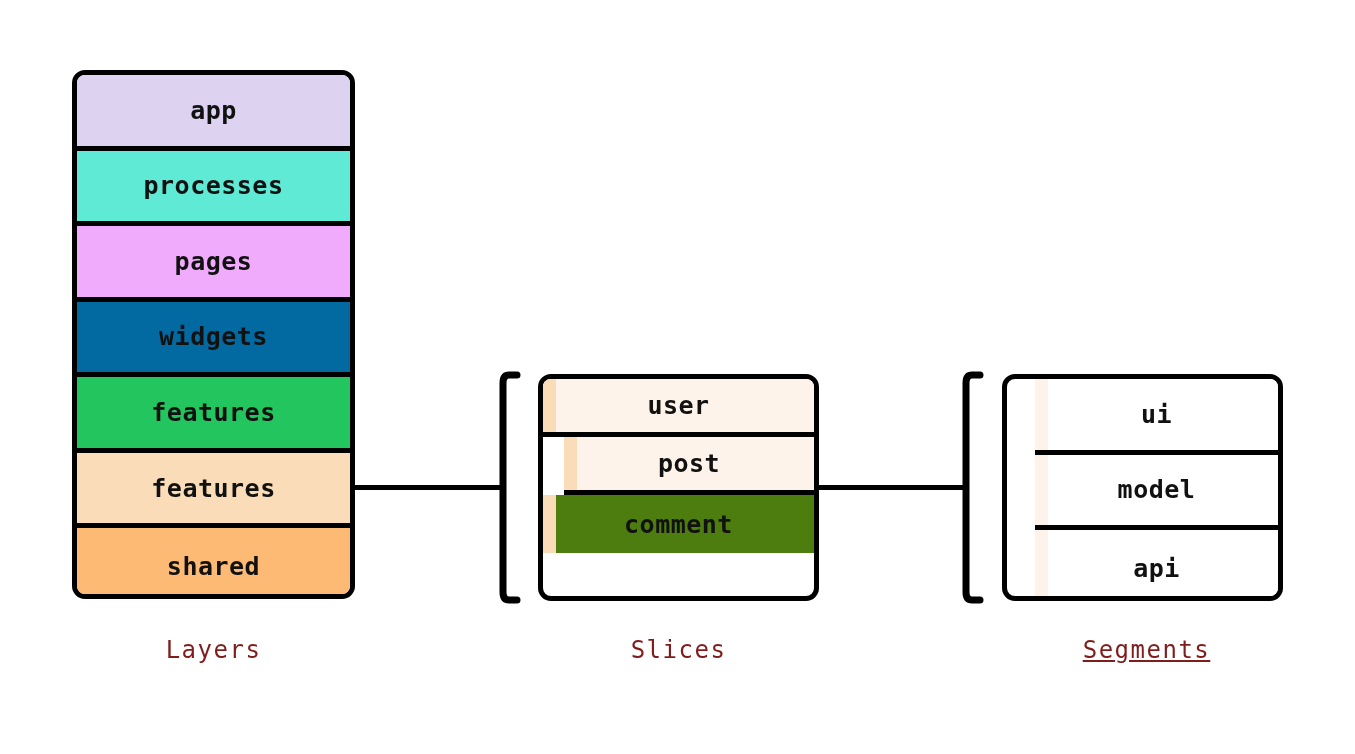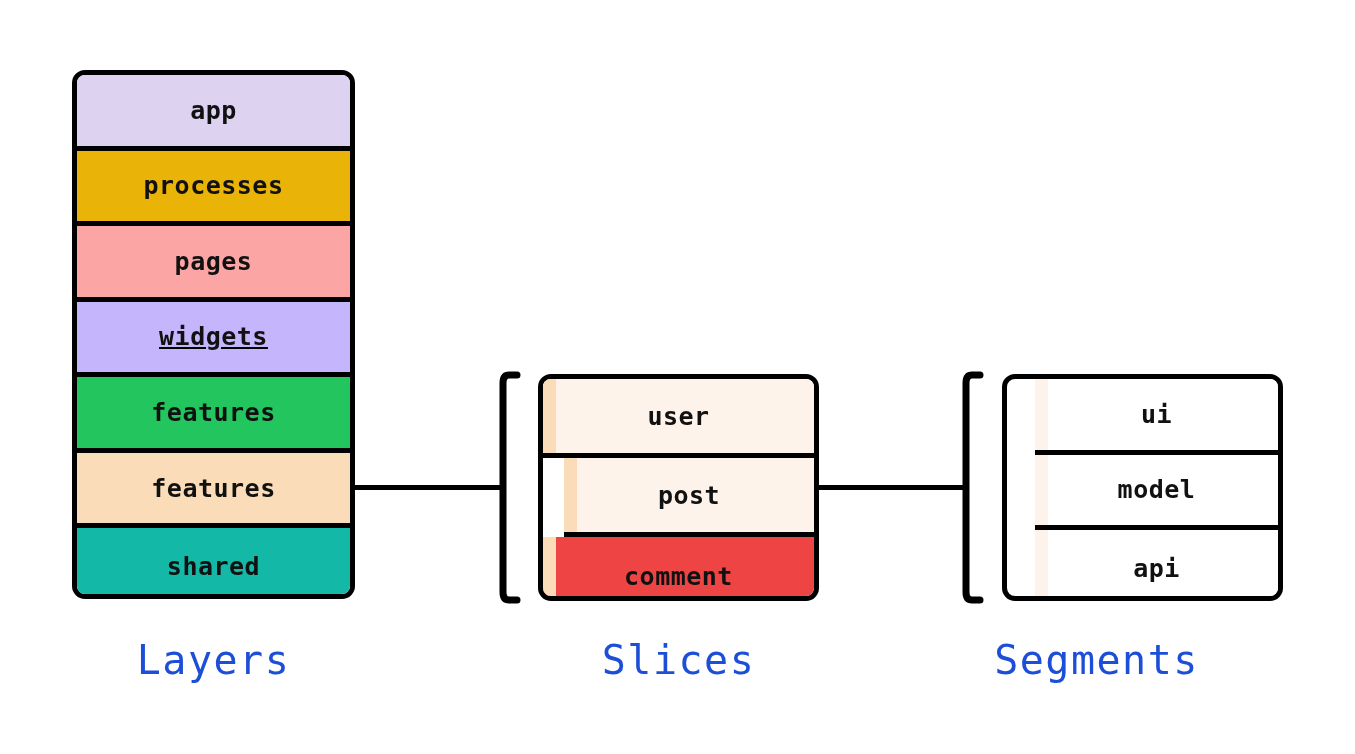--- a/index.html
+++ b/index.html
@@ -77,21 +77,21 @@
   }
 
   
   #slices-stack {
     left: 538px;
     top: 374px;
     width: 281px;
     height: 227px;
   }
   #slices-stack .row {
-    height: 79px;
+    height: 58px;
   }
 
   
   #segments-stack {
     left: 1002px;
     top: 374px;
     width: 281px;
     height: 227px;
     padding-left: 28px;
   }
@@ -124,86 +124,87 @@
     height: 233px;
   }
   #bracket-slices { left: 495px; }
   #bracket-segments { left: 958px; }
 
   
   .caption {
     position: absolute;
     top: 636px;
     text-align: center;
-    font-size: 40px;
-    color: #1d4ed8;
+    font-size: 24px;
+    color: #7f1d1d;
     letter-spacing: 1.5px;
     line-height: 1.2;
     white-space: nowrap;
   }
   #caption-layers {
     left: 72px;
     width: 283px;
   }
   #caption-slices {
     left: 538px;
     width: 281px;
     text-align: center;
   }
   #caption-segments {
-    left: 956px;
-    width: 281px;
+    left: 1006px;
+    width: 281px;
+    text-decoration: underline;
   }
 </style>
 </head>
 <body>
 
 <div id="canvas">
 
   <div class="stack" id="layers-stack">
     <div class="row" style="background: rgb(221, 211, 240);">
 
       <span class="row-label">app</span>
     </div>
-    <div class="row" style="background: #eab308;">
+    <div class="row" style="background: #5eead4;">
       <span class="row-label">processes</span>
     </div>
-    <div class="row" style="background: #fca5a5;">
+    <div class="row" style="background: #f0abfc;">
       <span class="row-label">pages</span>
     </div>
-    <div class="row" style="background: #c4b5fd; text-decoration: underline;">
+    <div class="row" style="background: #0369a1;">
       <span class="row-label">widgets</span>
     </div>
     <div class="row" style="background: #22c55e;">
       <span class="row-label">features</span>
     </div>
     <div class="row" style="background: rgb(250, 220, 184);">
       <span class="row-label">features</span>
     </div>
-    <div class="row" style="background: #14b8a6;">
+    <div class="row" style="background: #fdba74;">
       <span class="row-label">shared</span>
     </div>
   </div>
 
   <div class="connector" id="connector-layers-slices"></div>
 
   <svg class="bracket" id="bracket-slices" viewBox="0 0 26 233" xmlns="http://www.w3.org/2000/svg">
     <path d="M 22 4 L 14 4 Q 8 4 8 12 L 8 221 Q 8 229 14 229 L 22 229" fill="none" stroke="#000000" stroke-width="7" stroke-linecap="round" stroke-linejoin="round"></path>
   </svg>
 
   <div class="stack" id="slices-stack">
     <div class="row" style="background: rgb(253, 243, 234);">
       <span class="row-stripe" style="background: rgb(250, 220, 184);"></span>
       <span class="row-label">user</span>
     </div>
     <div class="row" style="background: rgb(253, 243, 234); margin-left: 21px;">
       <span class="row-stripe" style="background: rgb(250, 220, 184);"></span>
       <span class="row-label">post</span>
     </div>
-    <div class="row" style="background: #ef4444;">
+    <div class="row" style="background: #4d7c0f;">
       <span class="row-stripe" style="background: rgb(250, 220, 184);"></span>
       <span class="row-label">comment</span>
     </div>
   </div>
 
   <div class="connector" id="connector-slices-segments"></div>
 
   <svg class="bracket" id="bracket-segments" viewBox="0 0 26 233" xmlns="http://www.w3.org/2000/svg">
     <path d="M 22 4 L 14 4 Q 8 4 8 12 L 8 221 Q 8 229 14 229 L 22 229" fill="none" stroke="#000000" stroke-width="7" stroke-linecap="round" stroke-linejoin="round"></path>
   </svg>

